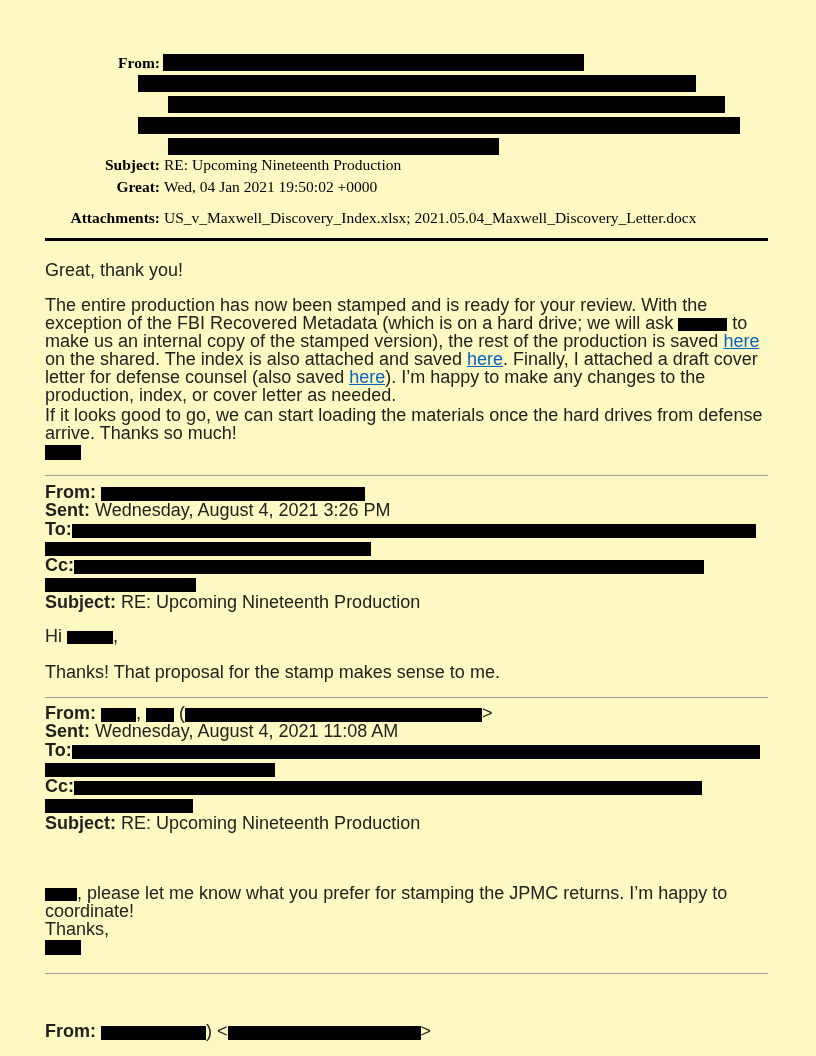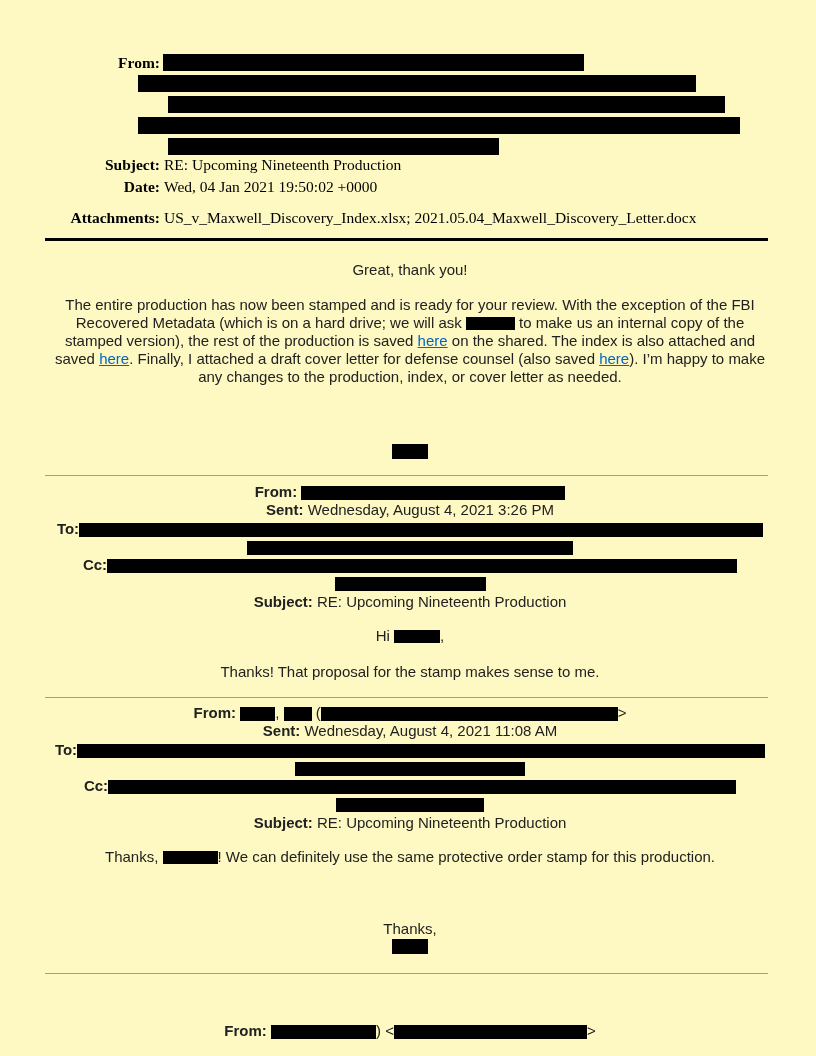--- a/index.html
+++ b/index.html
@@ -12,21 +12,21 @@
   .mh-row{position:absolute;left:0;width:816px;height:21px;}
   .mh-label{position:absolute;left:0;top:0;width:160px;text-align:right;font-weight:bold;white-space:nowrap;}
   .mh-value{position:absolute;left:164px;top:0;white-space:nowrap;}
   .mh-bar{position:absolute;top:0;height:17px;background:#000;}
 
   
   .rule-thick{position:absolute;left:45px;width:723px;height:3px;background:#000;}
   .rule-thin{position:absolute;left:45px;width:723px;height:1px;background:#9e9e9e;}
 
   
-  .blk{position:absolute;left:45px;width:730px;font-size:15px;line-height:18px;text-align:center;}
+  .blk{position:absolute;left:45px;width:730px;font-size:18px;line-height:18px;}
   .blk .line{min-height:18px;}
   .meta{line-height:18.3px;}
   b{font-weight:bold;}
   .redact{display:inline-block;background:#000;height:13px;vertical-align:-2px;}
   .meta .redact{height:14px;vertical-align:-3px;}
   .lnk{color:#0563c1;text-decoration:underline;cursor:pointer;}
 </style>
 </head>
 <body>
 
@@ -47,33 +47,34 @@
       <span class="mh-bar" style="left:138px;width:602px"></span>
     </div>
     <div class="mh-row" style="top:138px">
       <span class="mh-bar" style="left:168px;width:331px"></span>
     </div>
     <div class="mh-row" style="top:156px">
       <span class="mh-label">Subject:</span>
       <span class="mh-value">RE: Upcoming Nineteenth Production</span>
     </div>
     <div class="mh-row" style="top:178px">
-      <span class="mh-label">Date:</span>
+      <span class="mh-label">Great:</span>
       <span class="mh-value">Wed, 04 Jan 2021 19:50:02 +0000</span>
     </div>
     <div class="mh-row" style="top:209px">
       <span class="mh-label">Attachments:</span>
       <span class="mh-value">US_v_Maxwell_Discovery_Index.xlsx; 2021.05.04_Maxwell_Discovery_Letter.docx</span>
     </div>
   </div>
 
   <div class="rule-thick" style="top:238px"></div>
 
   <div class="blk" style="top:261px">Great, thank you!</div>
   <div class="blk" style="top:296px">The entire production has now been stamped and is ready for your review. With the exception of the FBI Recovered Metadata (which is on a hard drive; we will ask <span class="redact" style="width: 49px;"></span> to make us an internal copy of the stamped version), the rest of the production is saved <a class="lnk" href="#">here</a> on the shared. The index is also attached and saved <a class="lnk" href="#">here</a>. Finally, I attached a draft cover letter for defense counsel (also saved <a class="lnk" href="#">here</a>). I’m happy to make any changes to the production, index, or cover letter as needed.</div>
+  <div class="blk" style="top:406px">If it looks good to go, we can start loading the materials once the hard drives from defense arrive. Thanks so much!</div>
   <div class="blk" style="top:443px"><span class="redact" style="width: 36px; height: 15px;"></span></div>
 
   <div class="rule-thin" style="top:475px"></div>
   <div class="blk meta" style="top:483px">
     <div class="line"><b>From: </b><span class="redact" style="width: 264px;"></span></div>
     <div class="line"><b>Sent: </b>Wednesday, August 4, 2021 3:26 PM</div>
     <div class="line"><b>To:</b><span class="redact" style="width: 684px;"></span></div>
     <div class="line"><span class="redact" style="width: 326px;"></span></div>
     <div class="line"><b>Cc:</b><span class="redact" style="width: 630px;"></span></div>
     <div class="line"><span class="redact" style="width: 151px;"></span></div>
@@ -85,21 +86,21 @@
   <div class="rule-thin" style="top:697px"></div>
   <div class="blk meta" style="top:704px">
     <div class="line"><b>From: </b><span class="redact" style="width: 35px;"></span>, <span class="redact" style="width: 28px;"></span> (<span class="redact" style="width: 297px;"></span>&gt;</div>
     <div class="line"><b>Sent: </b>Wednesday, August 4, 2021 11:08 AM</div>
     <div class="line"><b>To:</b><span class="redact" style="width: 688px;"></span></div>
     <div class="line"><span class="redact" style="width: 230px;"></span></div>
     <div class="line"><b>Cc:</b><span class="redact" style="width: 628px;"></span></div>
     <div class="line"><span class="redact" style="width: 148px;"></span></div>
     <div class="line"><b>Subject: </b>RE: Upcoming Nineteenth Production</div>
   </div>
-  <div class="blk" style="top:848px">Thanks, <span class="redact" style="width: 55px;"></span>! We can definitely use the same protective order stamp for this production.</div>
+  <div class="blk" style="top:884px"><span class="redact" style="width: 32px;"></span>, please let me know what you prefer for stamping the JPMC returns. I’m happy to coordinate!</div>
   <div class="blk" style="top:920px">Thanks,</div>
   <div class="blk" style="top:938px"><span class="redact" style="width: 36px; height: 15px;"></span></div>
 
   <div class="rule-thin" style="top:973px"></div>
   <div class="blk meta" style="top:1022px">
     <div class="line"><b>From: </b><span class="redact" style="width: 105px;"></span>) &lt;<span class="redact" style="width: 193px;"></span>&gt;</div>
   </div>
 
 </div>
 

